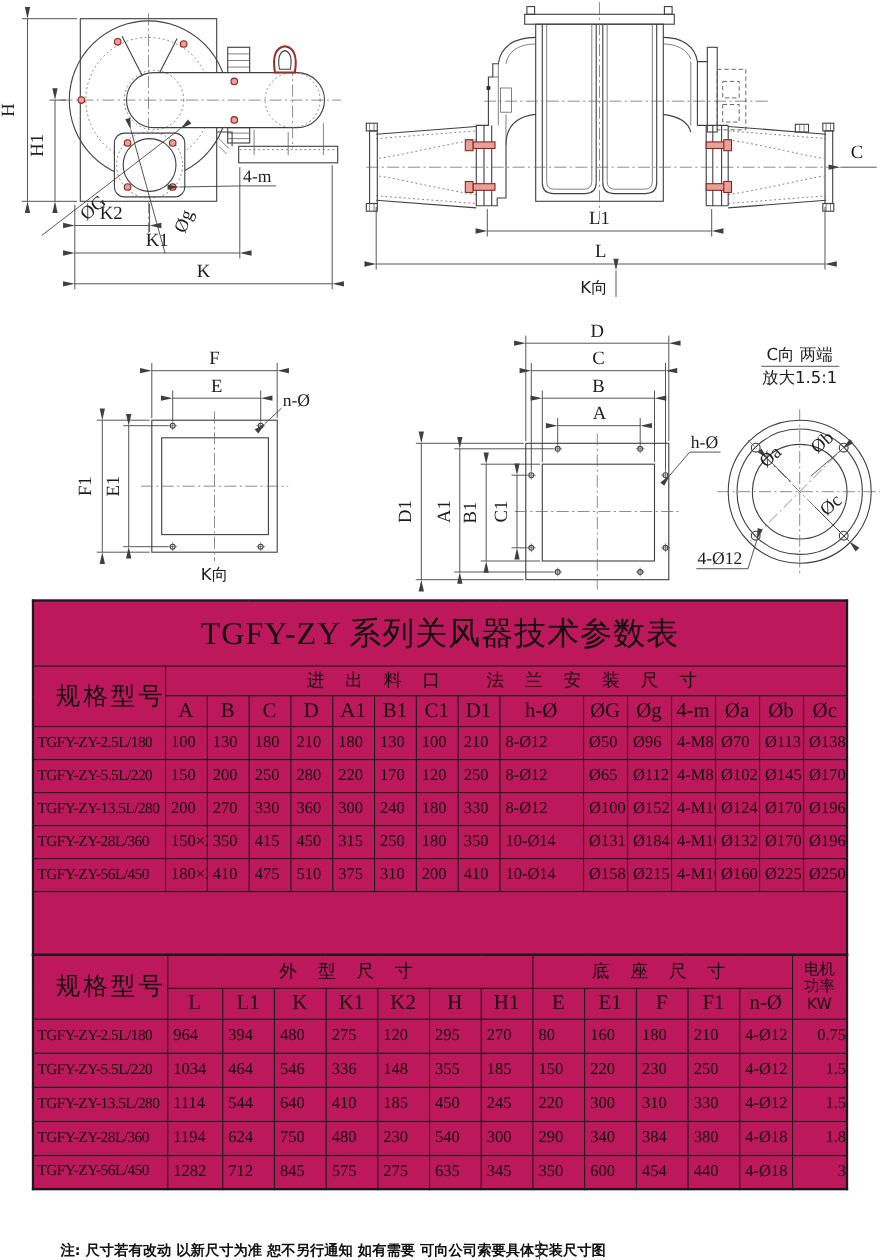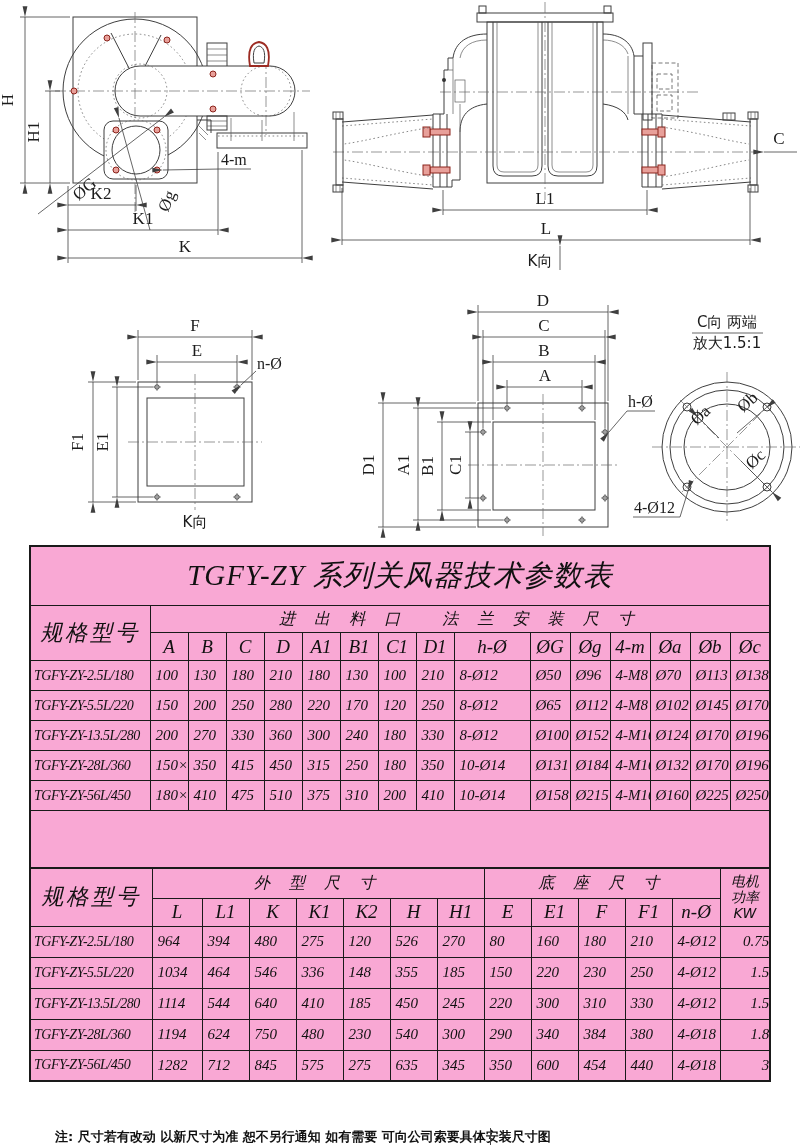--- a/index.html
+++ b/index.html
@@ -3,28 +3,28 @@
 <meta charset="utf-8">
 <style>
   html,body{margin:0;padding:0;}
   body{width:800px;height:1145px;position:relative;background:#ffffff;
        font-family:"Liberation Sans","DejaVu Sans",sans-serif;color:#111;}
   .svg-top{position:absolute;left:0;top:0;}
   .svg-mid{position:absolute;left:0;top:280px;}
 
   
   .tables{position:absolute;left:29px;top:545px;width:741px;}
-  table{border-collapse:collapse;table-layout:fixed;width:740px;background:#f9a8d4;font-style:italic;}
+  table{border-collapse:collapse;table-layout:fixed;width:740px;background:#be185d;}
   table,td{border:1px solid #1a1a1a;}
   table{border-width:2px;}
   td{padding:0;overflow:hidden;white-space:nowrap;}
   .title-row td{height:58px;text-align:center;font-size:29px;letter-spacing:1px;
       font-family:"Liberation Serif","DejaVu Serif",serif;}
-  td.spec{font-size:22px;text-align:center;letter-spacing:3px;
-      font-family:"DejaVu Serif","Liberation Serif",serif;}
+  td.spec{font-size:22px;text-align:left;letter-spacing:3px;
+      font-family:"DejaVu Serif","Liberation Serif",serif;padding-left:20px;}
   tr.grp-row{height:27px;}
   td.grp{font-size:16px;text-align:center;letter-spacing:7px;
       font-family:"DejaVu Sans","Liberation Sans",sans-serif;}
   tr.col-row{height:28px;}
   tr.col-row td{font-size:19px;text-align:center;
       font-family:"Liberation Serif","DejaVu Serif",serif;}
   tbody.data tr{height:30px;}
   .t2 tbody.data tr{height:31px;}
   tbody.data td{font-size:15px;padding-left:5px;text-align:left;
       font-family:"Liberation Serif","DejaVu Serif",serif;}
@@ -504,21 +504,21 @@
       </tr>
     </tbody>
     <tbody class="data">
         <tr>
           <td>TGFY-ZY-2.5L/180</td>
           <td>964</td>
           <td>394</td>
           <td>480</td>
           <td>275</td>
           <td>120</td>
-          <td>526</td>
+          <td>295</td>
           <td>270</td>
           <td>80</td>
           <td>160</td>
           <td>180</td>
           <td>210</td>
           <td>4-Ø12</td>
           <td>0.75</td>
         </tr>
         <tr>
           <td>TGFY-ZY-5.5L/220</td>

